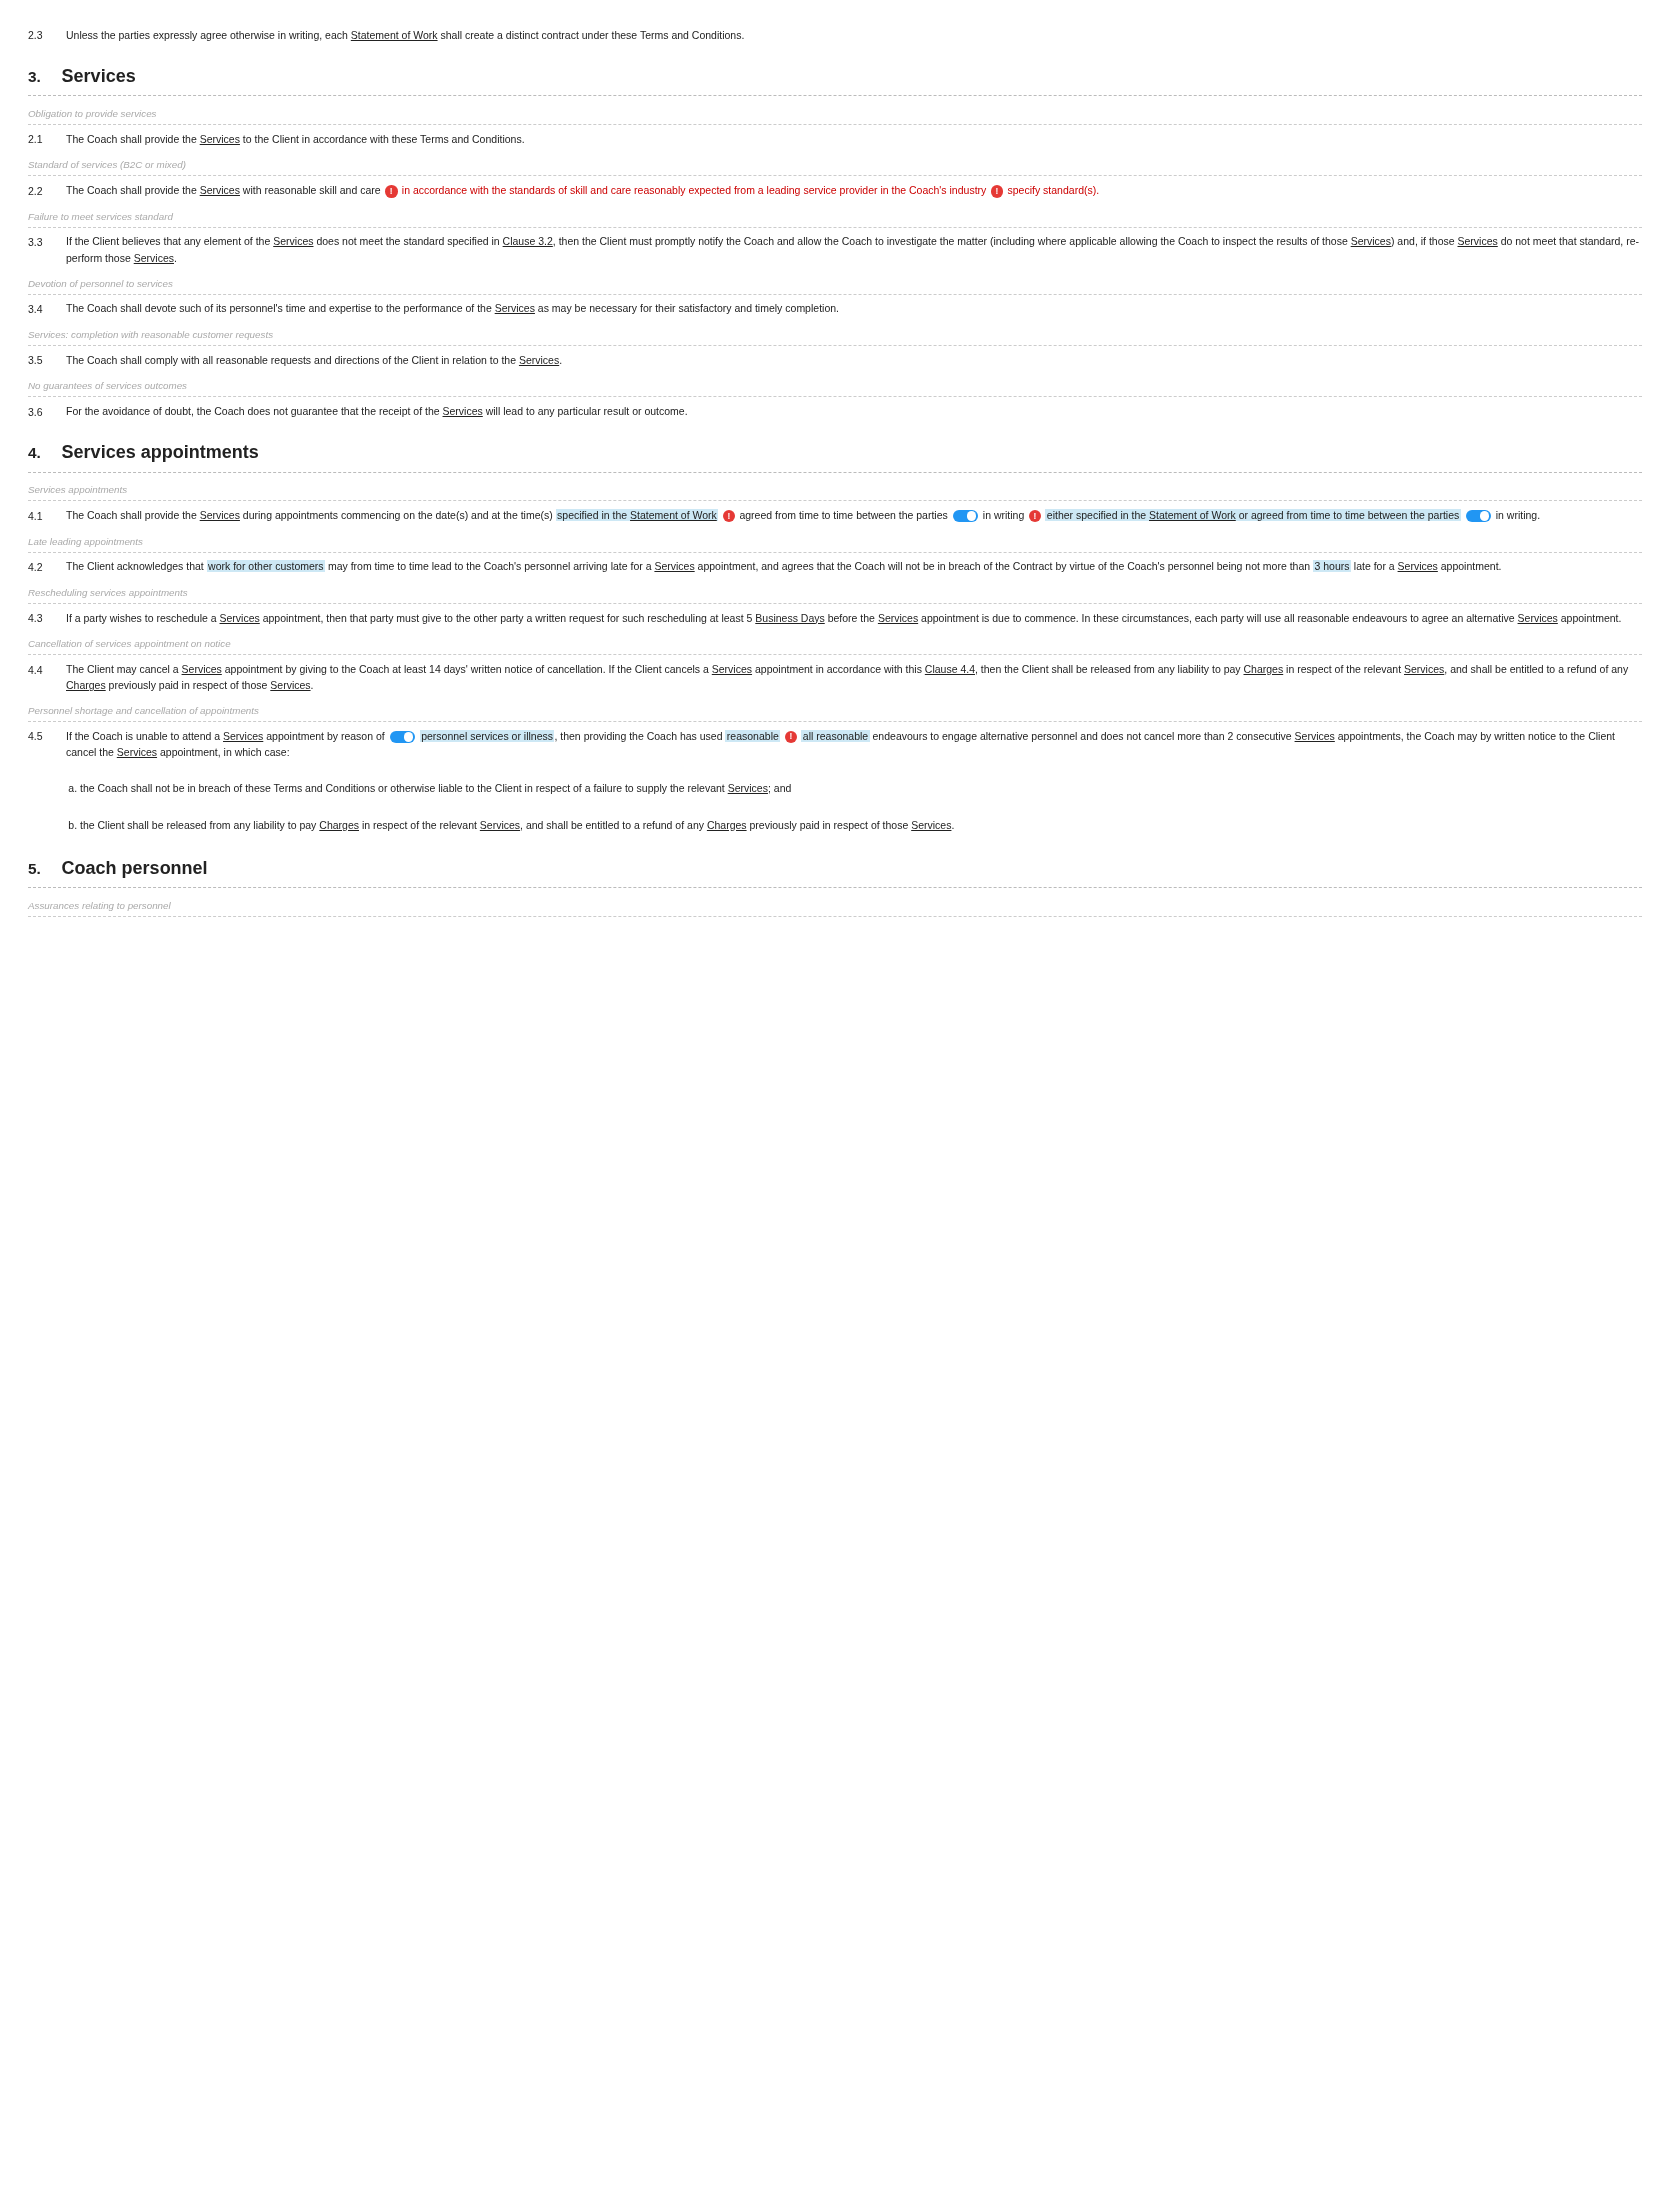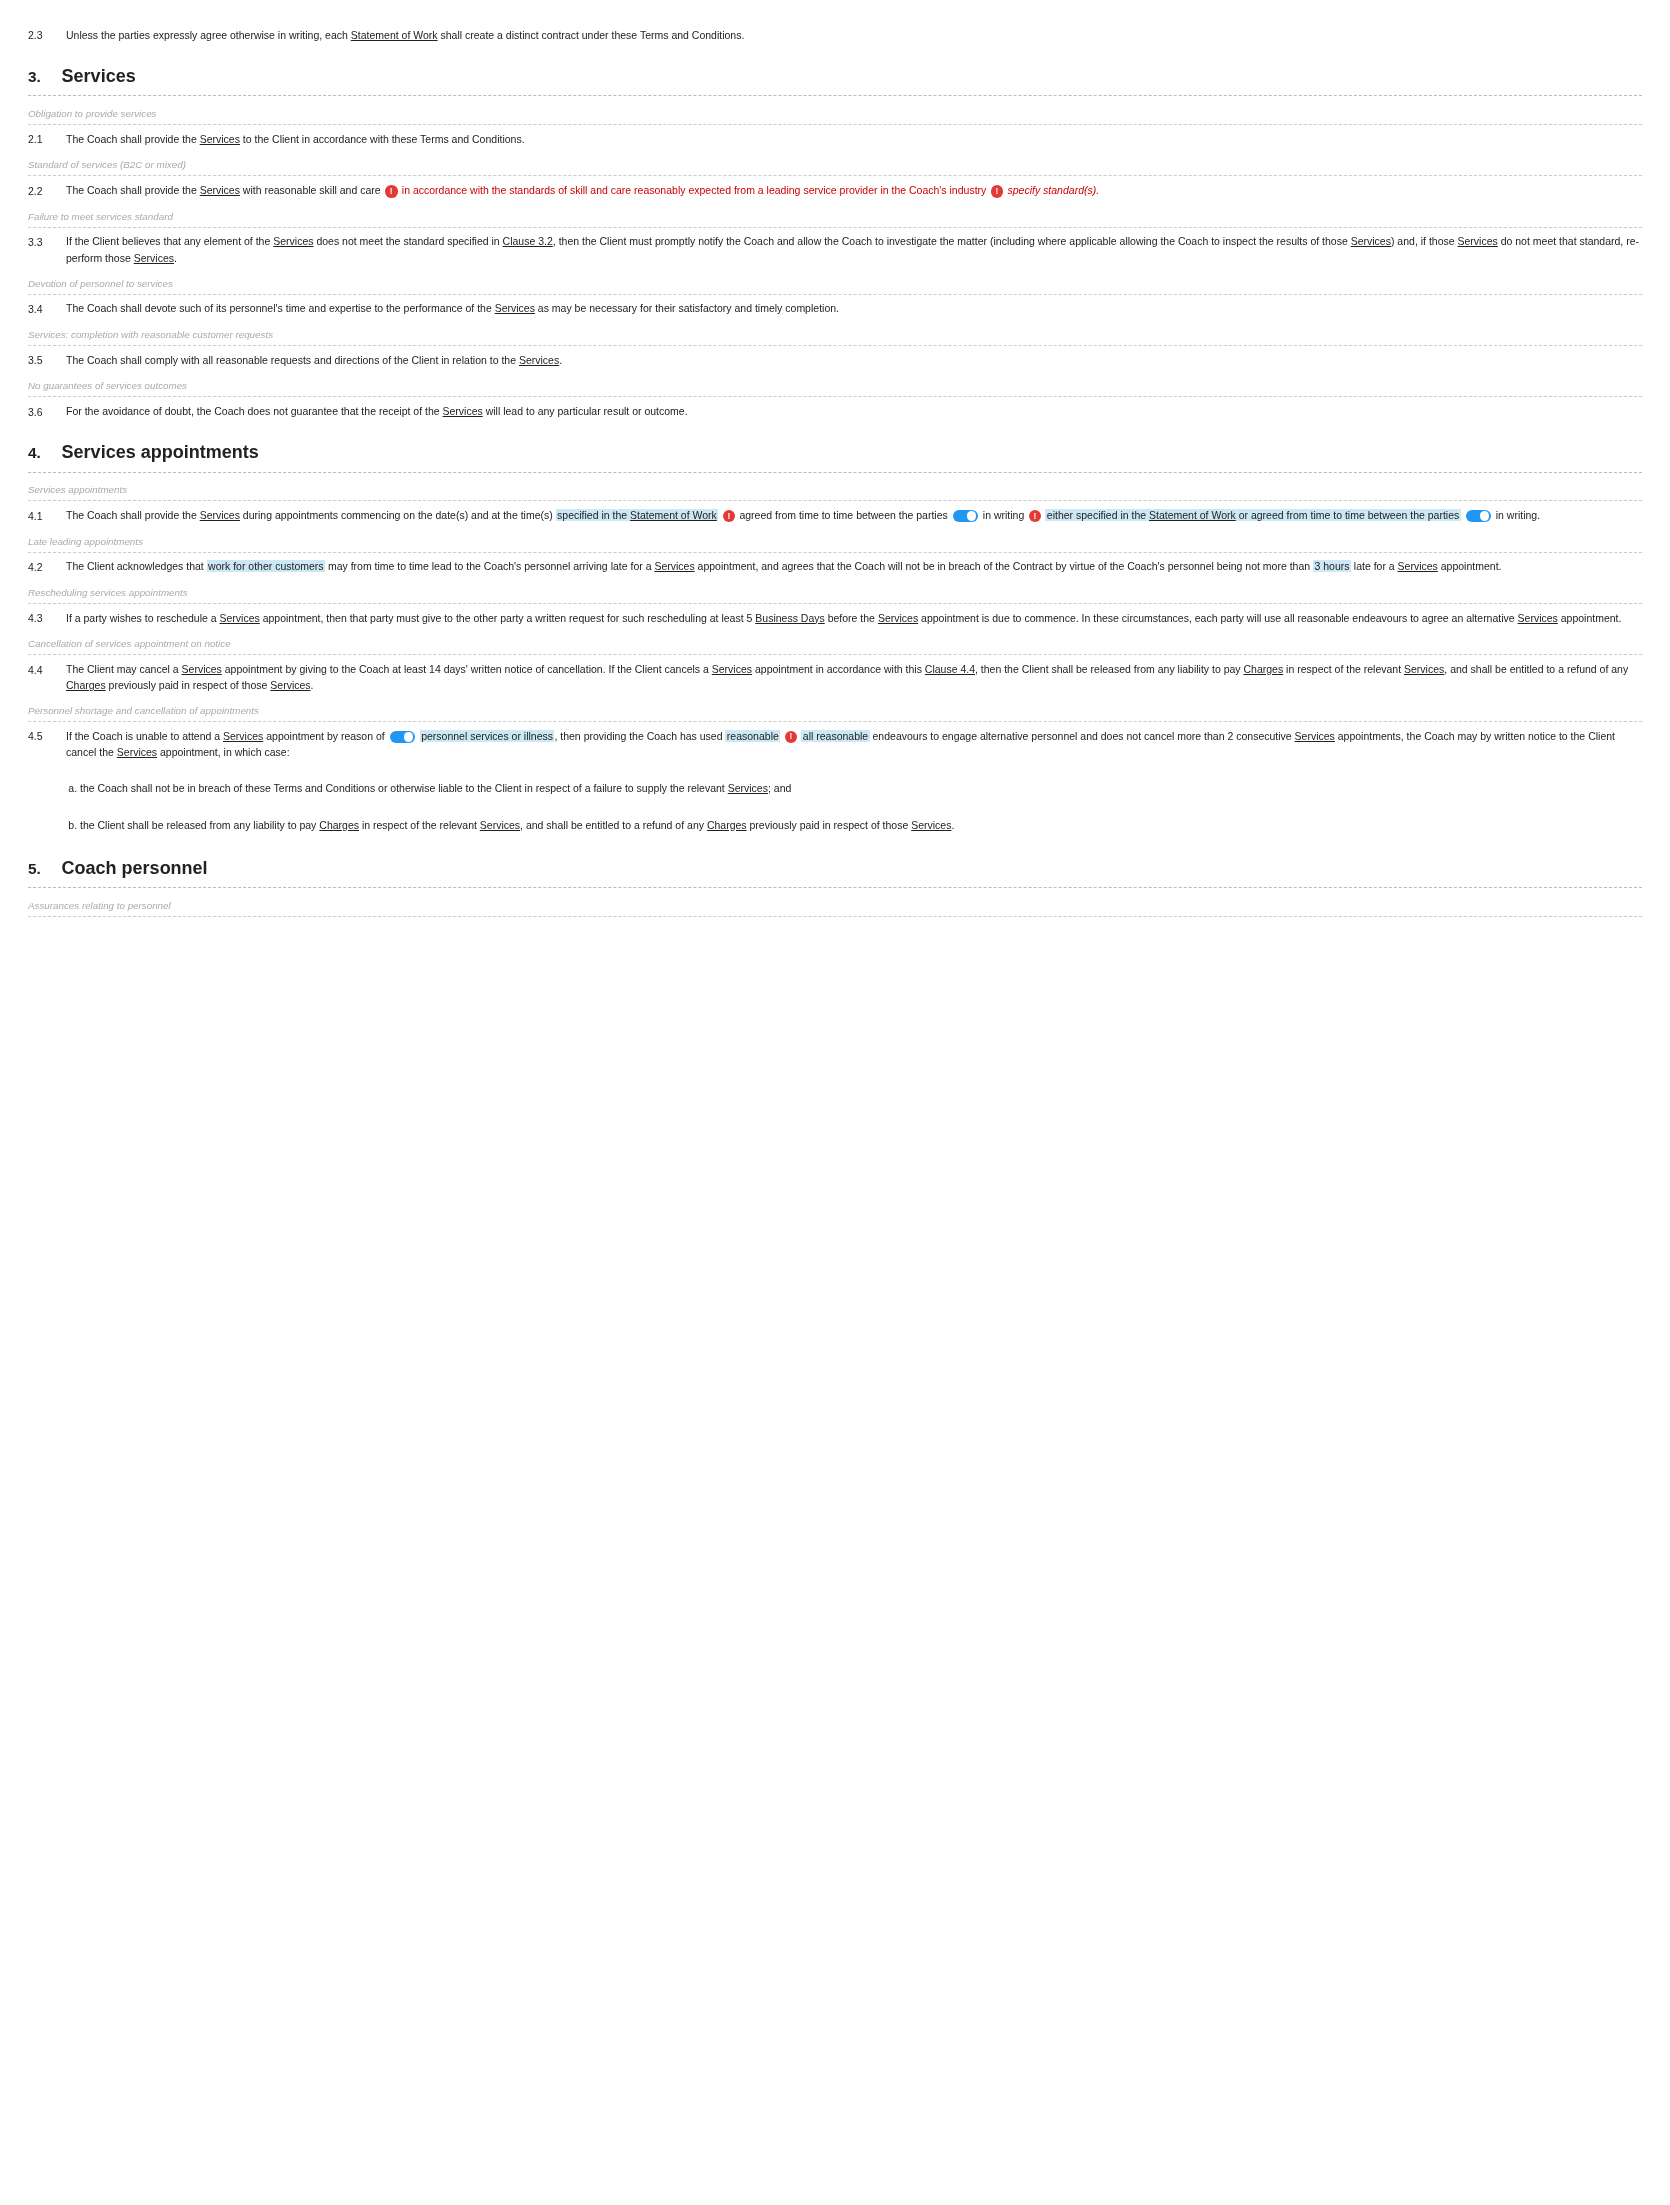--- a/index.html
+++ b/index.html
@@ -98,21 +98,20 @@
       background: #e53935;
       color: #fff;
       font-size: 8.4px;
       font-weight: bold;
       vertical-align: middle;
       margin: 0 1.4px;
       cursor: pointer;
     }
     .italic-red {
       color: #c00;
-      font-style: italic;
     }
     .section-divider {
       border: none;
       border-top: 0.7px dashed #ccc;
       margin: 2.8px 0 2.8px 0;
     }
     .sub-list {
       margin-top: 4.2px;
       padding-left: 14px;
     }

